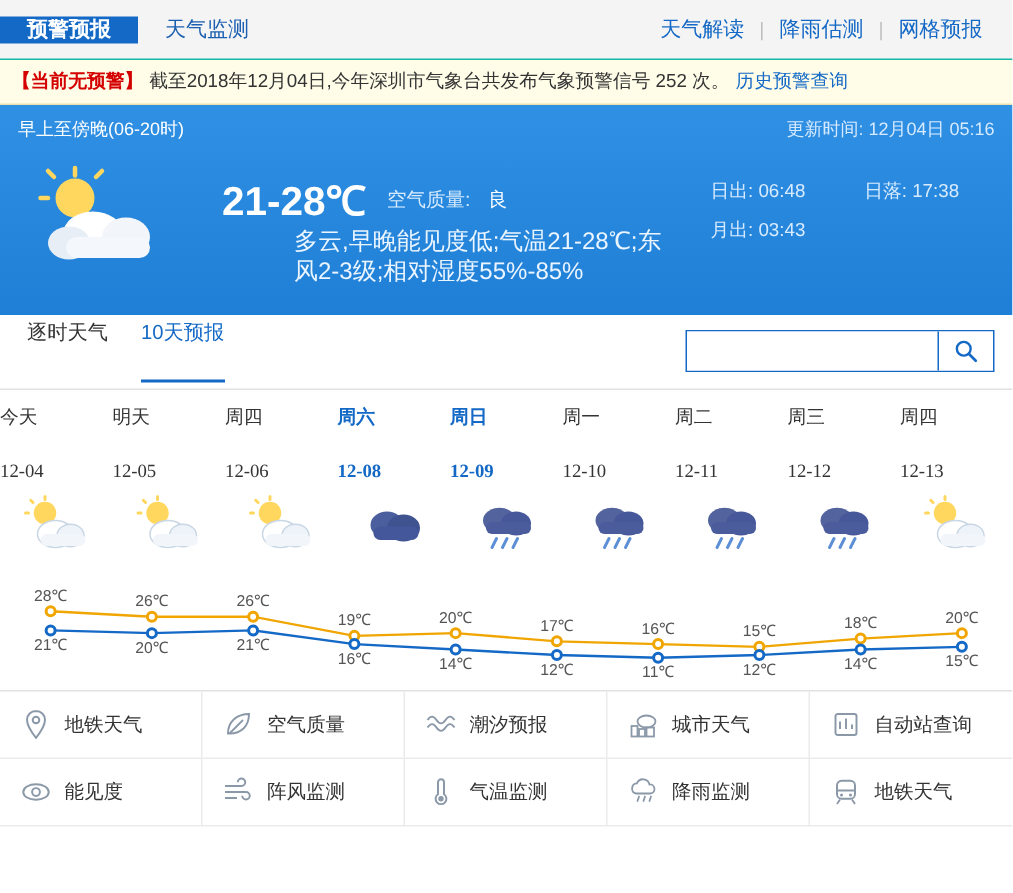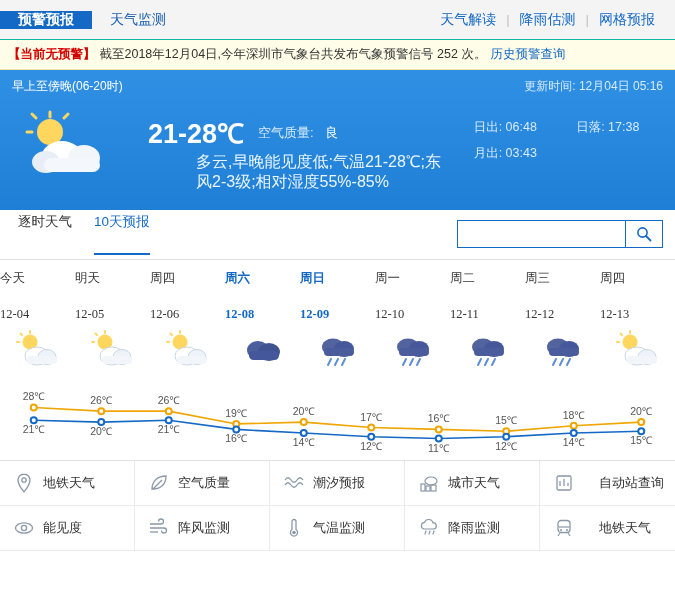--- a/index.html
+++ b/index.html
@@ -160,21 +160,21 @@
     width: 675px;
   }
   .grid-cell {
     width: 135px; height: 45px;
     border-right: 1px solid #ebebeb;
     border-bottom: 1px solid #ebebeb;
     display: flex; align-items: center;
     padding-left: 14px;
     cursor: pointer;
   }
-  .grid-cell:nth-child(5n) { border-right: none; gap: 16px; }
+  .grid-cell:nth-child(5n) { border-right: none; }
   .grid-label { font-size: 13px; color: #333; margin-left: 9px; }
   .gicon { width: 20px; height: 20px; display:flex;align-items:center;justify-content:center; }
 </style>
 </head>
 <body>
 
 <div id="app">
 
   <div class="topnav">
     <div class="nav-tab active">

